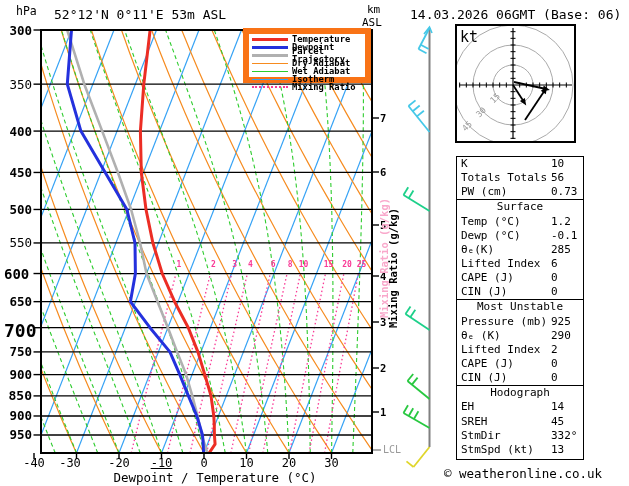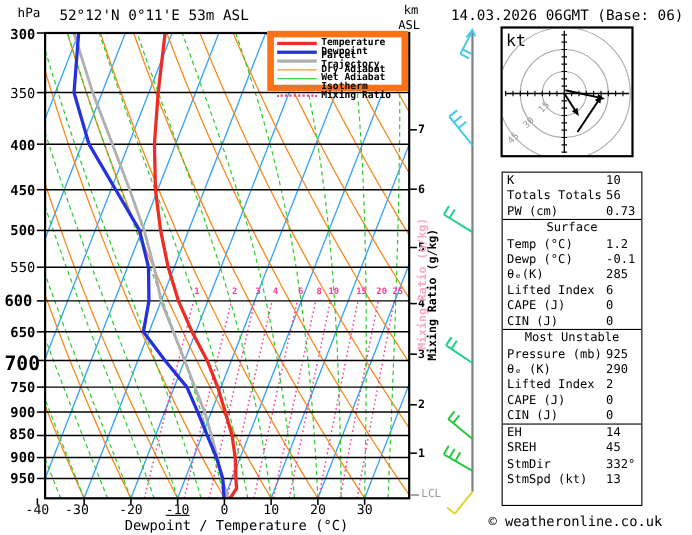--- a/index.html
+++ b/index.html
@@ -400,20 +400,21 @@
         <div class="trow">
           <span class="tlabel">CAPE (J)</span>
           <span class="tval">0</span>
         </div>
         <div class="trow">
           <span class="tlabel">CIN (J)</span>
           <span class="tval">0</span>
         </div>
       </div>
       <div class="tsec">
+        <div class="thead">Hodograph</div>
         <div class="trow">
           <span class="tlabel">EH</span>
           <span class="tval">14</span>
         </div>
         <div class="trow">
           <span class="tlabel">SREH</span>
           <span class="tval">45</span>
         </div>
         <div class="trow">
           <span class="tlabel">StmDir</span>

